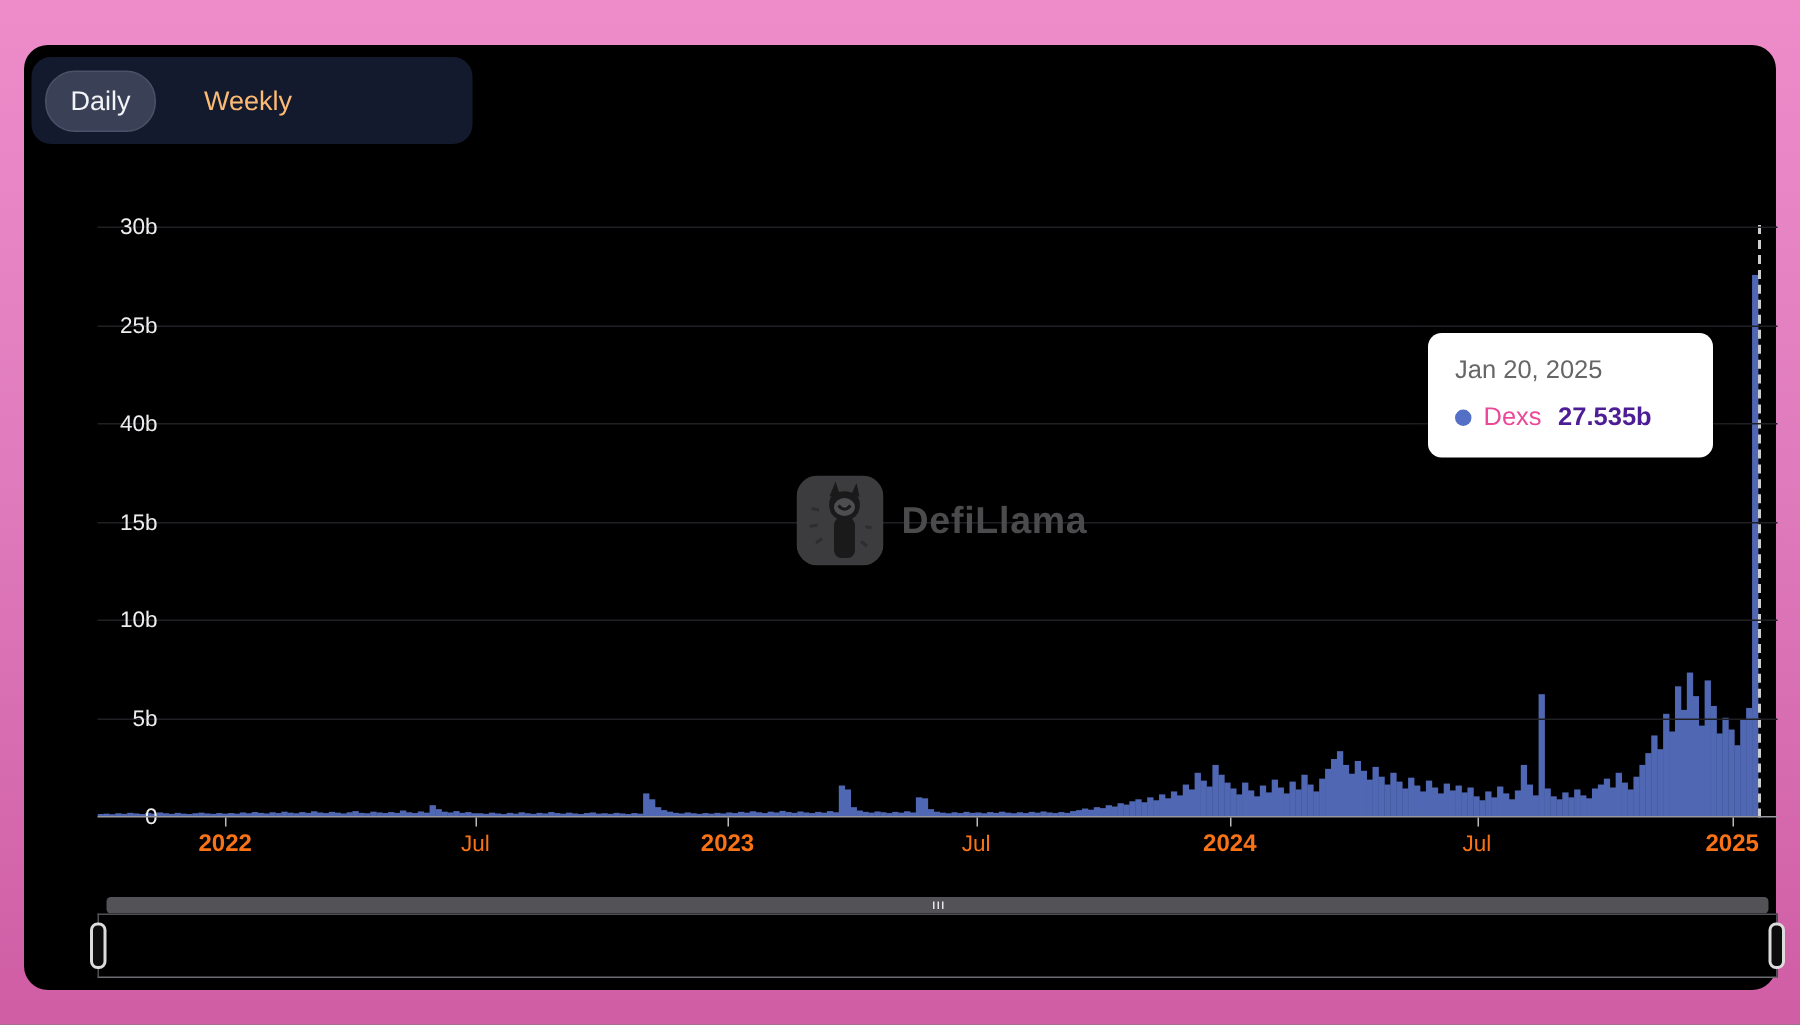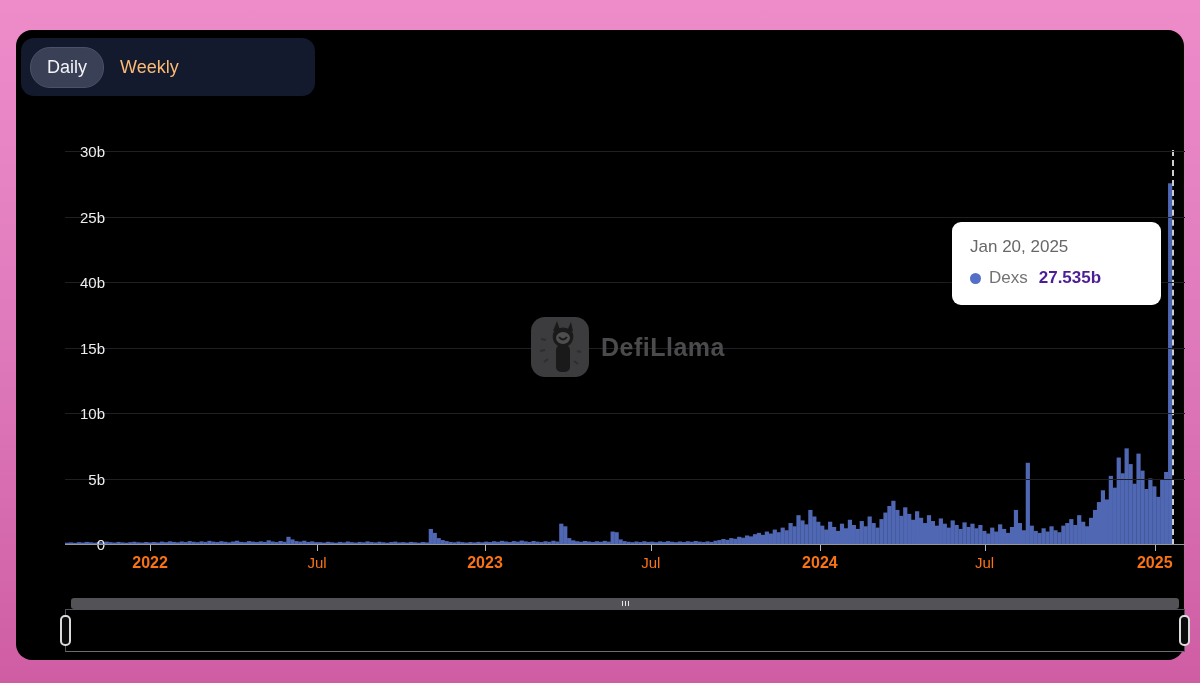--- a/index.html
+++ b/index.html
@@ -10,21 +10,21 @@
     position:relative;
   }
   .panel {
     position:absolute; left:16px; top:30px; width:1168px; height:630px;
     background:#000; border-radius:16px;
   }
   
   .tabbar {
     position:absolute; left:5px; top:8px; height:58px; width:294px;
     background:#131a2d; border-radius:13px;
-    display:flex; align-items:center; padding:0 9px; gap:0;
+    display:flex; align-items:center; padding:0 9px; gap:16px;
   }
   .tab {
     color:#fdba74; font-size:18px; padding:9px 16px; border-radius:20px;
     cursor:pointer; white-space:nowrap;
   }
   .tab.active { background:#3a4156; border:1px solid #4a5168; color:#f3f4f7; }
   
   .chart { position:absolute; left:0; top:0; width:100%; height:100%; }
   .plot { position:absolute; left:49px; top:121px; width:1120px; height:393px; }
   .gridline { position:absolute; left:0; width:100%; height:1px; background:#202024; }
@@ -45,28 +45,28 @@
     border-left:2px dashed #cdced2;
   }
   
   .watermark {
     position:absolute; left:515px; top:287px; display:flex; align-items:center; gap:12px;
     pointer-events:none;
   }
   .wm-text { color:#4b4b4d; font-size:25px; font-weight:bold; letter-spacing:0.5px; }
   
   .tooltip {
-    position:absolute; left:936px; top:192px; width:209px;
+    position:absolute; left:936px; top:192px; width:190px;
     background:#fff; border-radius:9px; padding:15px 18px 17px 18px;
     box-shadow:0 3px 14px rgba(0,0,0,0.35);
   }
   .tt-date { color:#676767; font-size:17px; }
   .tt-row { display:flex; align-items:center; margin-top:11px; font-size:17px; }
   .dot { width:11px; height:11px; border-radius:50%; display:inline-block; margin-right:8px; }
-  .tt-name { color:#737373; margin-right:11px; }
+  .tt-name { color:#ec4899; margin-right:11px; }
   .tt-val { color:#4c1d95; font-weight:600; }
   
   .dz-bar {
     position:absolute; left:55px; top:568px; width:1108px; height:11px;
     background:#535357; border-radius:3px; cursor:pointer;
     display:flex; align-items:center; justify-content:center; gap:2px;
   }
   .dz-bar i { display:block; width:1px; height:5px; background:#e6e6e6; }
   .dz-window {
     position:absolute; left:49px; top:579px; width:1120px; height:43px;

